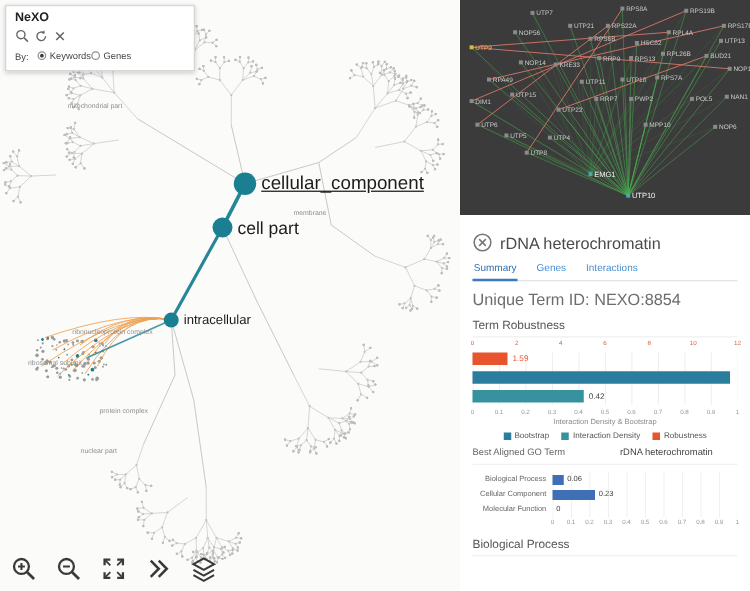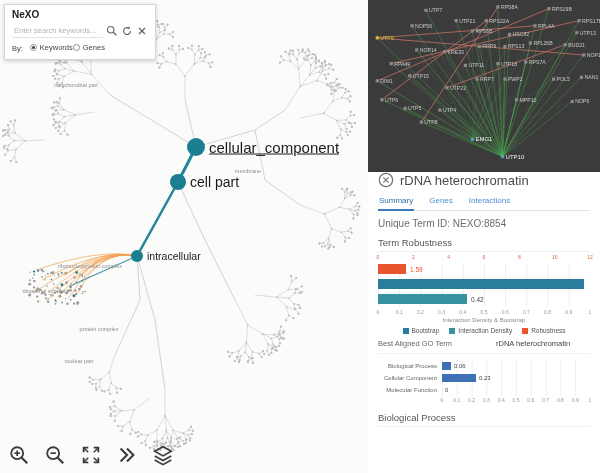--- a/index.html
+++ b/index.html
@@ -26,27 +26,27 @@
   
   #controls{position:absolute;left:6px;bottom:5px;display:flex;gap:10px;align-items:center;}
   .ctrl-btn{width:26px;height:26px;border:none;background:transparent;padding:0;display:flex;
     align-items:center;justify-content:center;cursor:pointer;}
   
   #network{position:absolute;left:368px;top:0;width:232px;height:172px;background:#3b3b3b;}
   #net-svg{width:100%;height:100%;display:block;}
   #net-svg text{font-family:"Liberation Sans",sans-serif;}
   
   #detail{position:absolute;left:368px;top:172px;width:232px;height:301px;background:#fff;
-    padding:0 10px;box-sizing:border-box;overflow:hidden;}
+    padding:14px 10px;box-sizing:border-box;overflow:hidden;}
   .d-header{display:flex;align-items:center;gap:6px;}
   .d-title{font-size:13px;color:#4a4a4a;}
   #tabs{display:flex;gap:14px;border-bottom:1px solid #e3e3e3;margin-top:5px;}
   .tab{font-size:8px;color:#4a90d2;padding:3px 1px 4px;cursor:pointer;}
   .tab.active{color:#2f6fae;border-bottom:2px solid #3a7bbf;margin-bottom:-1px;}
-  .term-id{font-size:10px;color:#6d6d6d;margin-top:7px;}
+  .term-id{font-size:13px;color:#6d6d6d;margin-top:7px;}
   .sec-heading{font-size:9.5px;color:#555;margin-top:8px;padding-bottom:3px;border-bottom:1px solid #efefef;}
   .raxis{position:relative;height:7px;margin-top:2px;}
   .tick{position:absolute;transform:translateX(-50%);font-size:5px;color:#999;top:0;white-space:nowrap;}
   .raxis.top .tick{color:#d4643c;}
   #rob-bars{background:linear-gradient(to right,#ededed 1px,transparent 1px);background-size:10% 100%;}
   .rrow{position:relative;height:12px;margin:3px 0;}
   .rbar{height:10px;margin-top:1px;}
   .rval{position:absolute;top:2px;font-size:6.5px;padding-left:4px;}
   .axis-label{font-size:6px;color:#8a8a8a;text-align:center;margin-top:1px;}
   .rlegend{display:flex;justify-content:center;gap:10px;margin-top:4px;}
@@ -1733,21 +1733,20 @@
         <div class="tree-label" style="left: 99px; top: 329px;">protein complex</div>
         <div class="tree-label" style="left: 79px; top: 361px;">nuclear part</div>
         <div class="main-label" style="left: 209px; top: 147px; font-size: 15px; text-decoration: underline;">cellular_component</div>
         <div class="main-label" style="left: 190px; top: 182px; font-size: 14px;">cell part</div>
         <div class="main-label" style="left: 147px; top: 256px; font-size: 10.5px; text-align: center;">intracellular</div>
       </div>
 
     <div id="search-panel">
       <div class="sp-title">NeXO</div>
       <div class="sp-row">
-        <input id="search-input" placeholder="Enter search keywords..." style="">
         <span class="sp-icon">
           <svg viewBox="0 0 14 14" width="12" height="12">
               <circle cx="5.5" cy="5.5" r="3.8" fill="none" stroke="#666" stroke-width="1.3"></circle>
               <line x1="8.5" y1="8.5" x2="12" y2="12" stroke="#666" stroke-width="1.5"></line>
             </svg>
         </span>
         <span class="sp-icon">
           <svg viewBox="0 0 14 14" width="12" height="12">
               <path d="M11 7a4 4 0 1 1-1.2-2.8" fill="none" stroke="#666" stroke-width="1.3"></path>
               <path d="M10 1.5 L10.1 4.5 L7.2 4.2 Z" fill="#666"></path>

